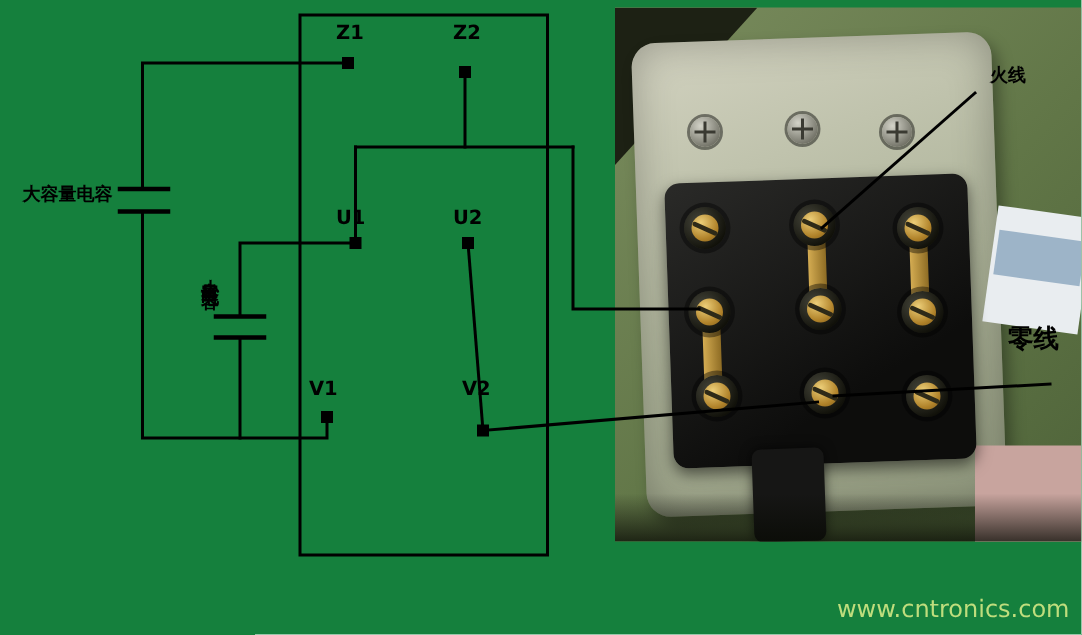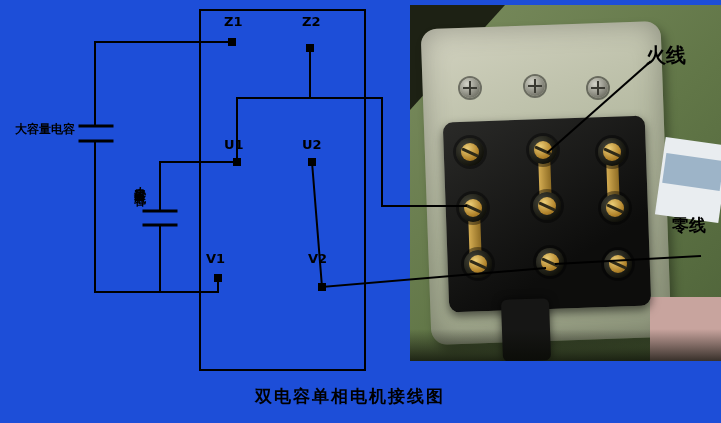--- a/index.html
+++ b/index.html
@@ -1,17 +1,17 @@
 <!DOCTYPE html>
 <html><head>
 <meta charset="utf-8">
 <style>
   html,body{margin:0;padding:0;background:#ffffff;}
   .canvas{
-    position:relative;width:721px;height:423px;background:#1d4ed8;
+    position:relative;width:721px;height:423px;background:#15803d;
     overflow:hidden;font-family:"DejaVu Sans",sans-serif;
   }
 
   
   .photo{
     position:absolute;left:410px;top:5px;width:311px;height:356px;
     background:linear-gradient(135deg,#7a8c5e 0%,#617647 55%,#4e6339 100%);
     overflow:hidden;
   }
   .corner-shadow{
@@ -91,21 +91,21 @@
     font-family:"DejaVu Sans",sans-serif;font-size:13px;font-weight:bold;fill:#000;
   }
 
   
   .cn-label{position:absolute;color:#000;font-weight:bold;z-index:6;}
   .cap-large{left:15px;top:122px;font-size:12px;width:70px;line-height:14px;}
   .cap-small{
     left:131px;top:176px;font-size:12px;
     writing-mode:vertical-rl;text-orientation:upright;letter-spacing:2px;
   }
-  .live-label{left:646px;top:42px;font-size:20px;}
+  .live-label{left:660px;top:42px;font-size:12px;}
   .neutral-label{left:672px;top:214px;font-size:17px;}
 
   .caption{
     position:absolute;left:200px;top:385px;width:300px;text-align:center;
     font-size:17px;font-weight:bold;letter-spacing:2px;color:#000;z-index:6;
   }
   .watermark{
     position:absolute;right:8px;top:396px;font-size:16px;color:#bfdd7d;z-index:6;
   }
 </style>
@@ -241,14 +241,14 @@
     <text x="302" y="149">U2</text>
     <text x="206" y="263">V1</text>
     <text x="308" y="263">V2</text>
   </svg>
 
   <div class="cn-label cap-large">大容量电容</div>
   <div class="cn-label cap-small">小容量电容</div>
   <div class="cn-label live-label">火线</div>
   <div class="cn-label neutral-label">零线</div>
 
-  <div class="caption">双电容单相电机接线图</div>
+  <div class="watermark">www.cntronics.com</div>
 </div>
 
 </body></html>

